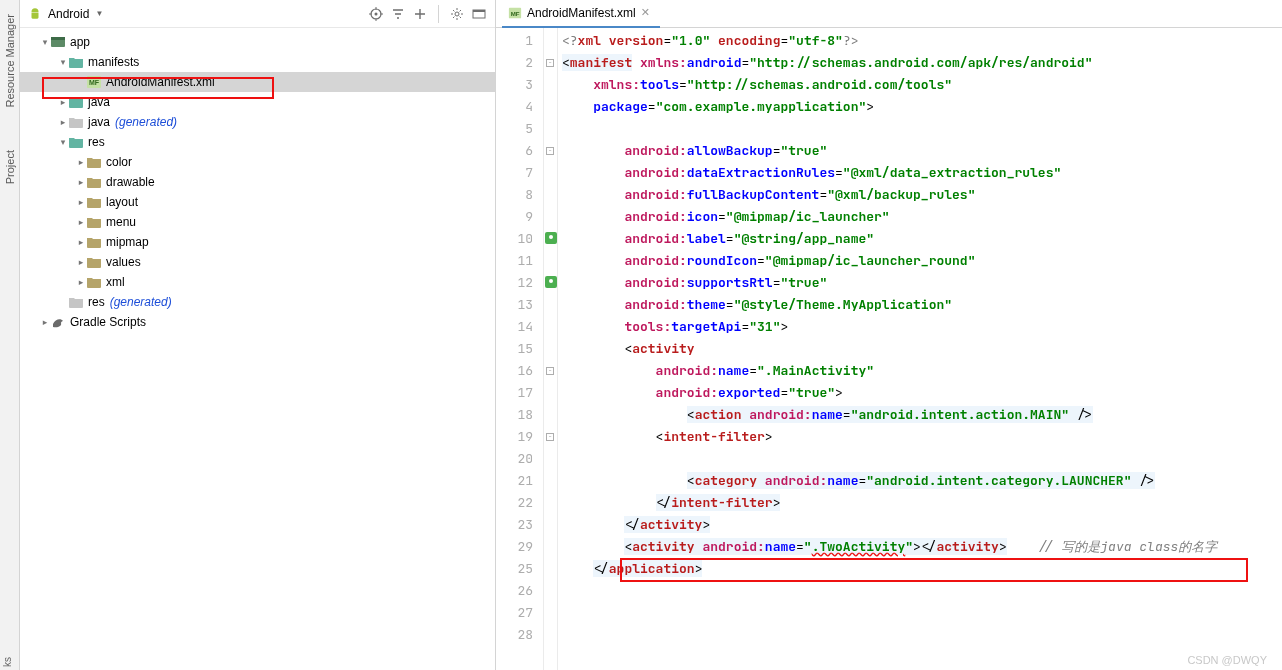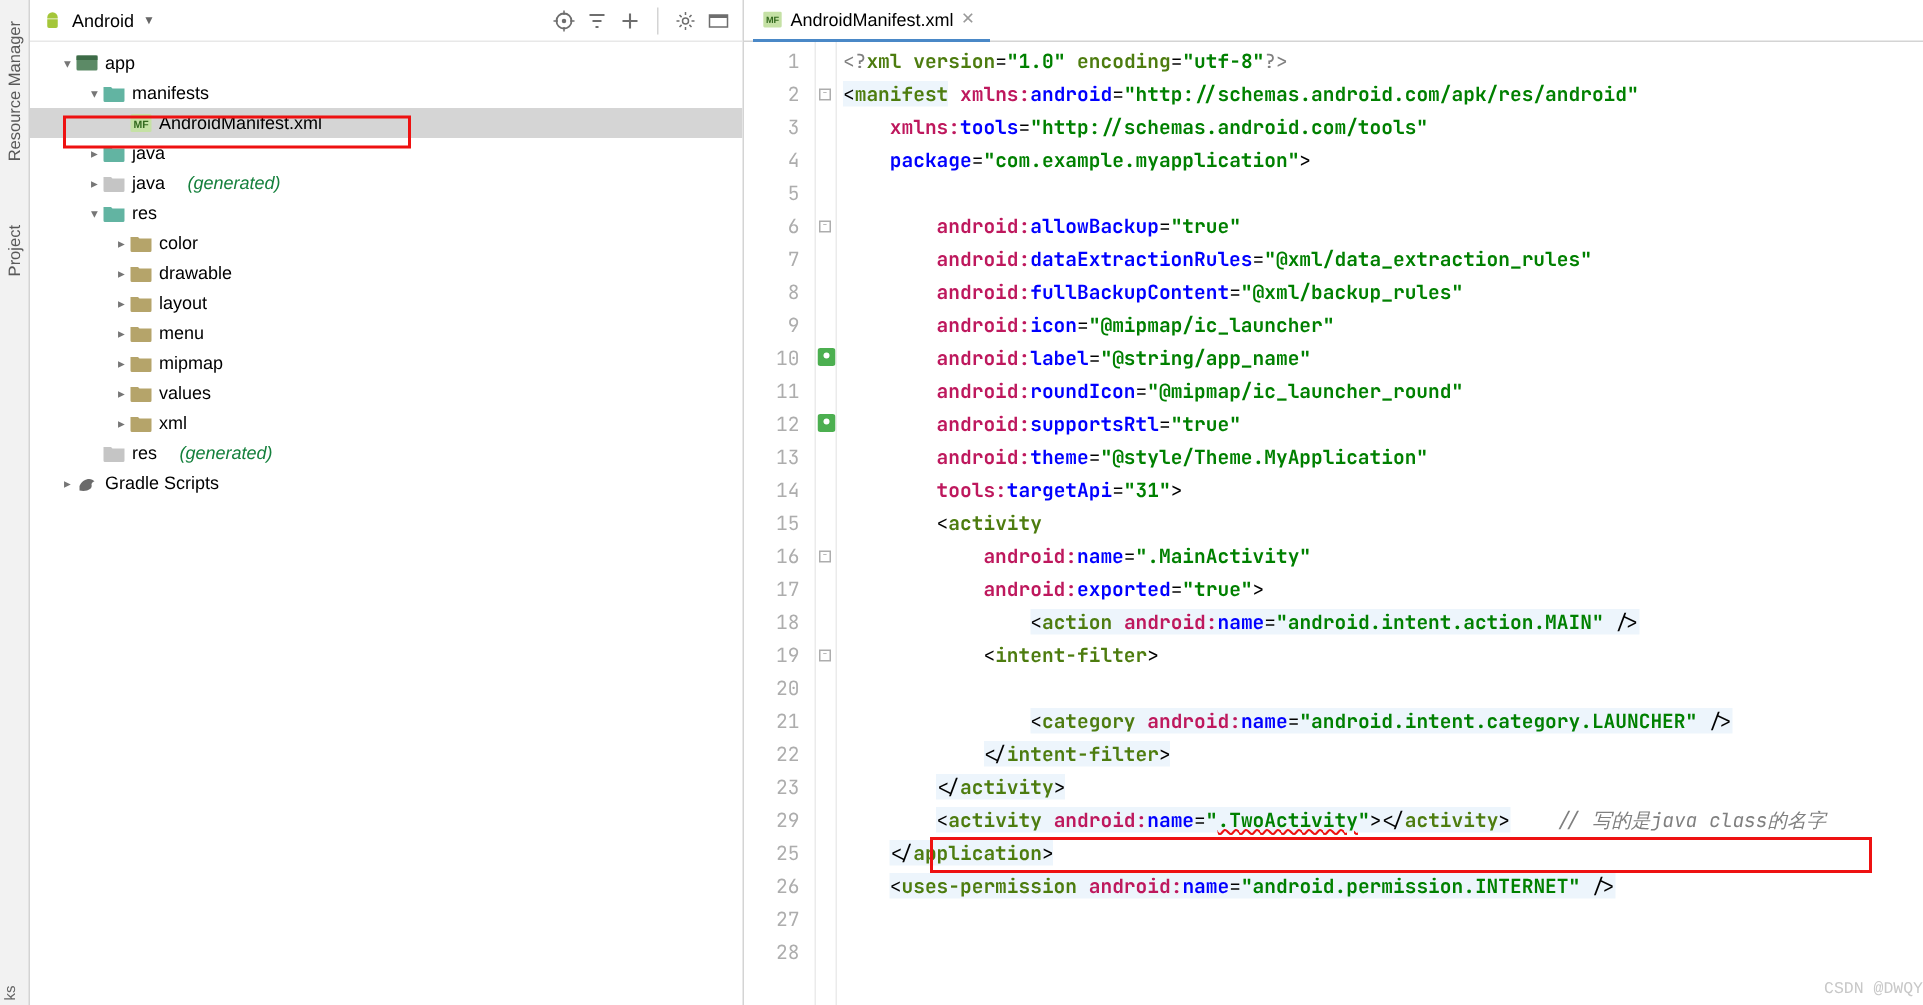--- a/index.html
+++ b/index.html
@@ -18,55 +18,55 @@
 .toolbar-icon { width: 16px; height: 16px; color: #6e6e6e; cursor: pointer; }
 .toolbar-sep { width: 1px; height: 18px; background: #d4d4d4; margin: 0 4px; }
 
 .tree { flex: 1; overflow: auto; padding-top: 4px; }
 .tree-row { display: flex; align-items: center; height: 20px; padding-left: 8px; cursor: pointer; white-space: nowrap; }
 .tree-row.selected { background: #d5d5d5; }
 .tree-arrow { width: 10px; font-size: 9px; color: #767676; text-align: center; }
 .tree-arrow.blank { visibility: hidden; }
 .tree-icon { width: 16px; height: 16px; margin-right: 4px; flex-shrink: 0; }
 .tree-label { color: #000; }
-.tree-label.gen { color: #15803d; font-style: italic; margin-left: 15px; }
+.tree-label.gen { color: #1d4ed8; font-style: italic; margin-left: 5px; }
 .indent { display: inline-block; }
 
 .editor-panel { flex: 1; display: flex; flex-direction: column; }
 .tabs { height: 28px; display: flex; align-items: center; border-bottom: 1px solid #d4d4d4; padding-left: 6px; }
 .tab { display: flex; align-items: center; gap: 5px; padding: 4px 10px 4px 6px; border-bottom: 2px solid #4a88c7; height: 28px; }
 .tab-icon { width: 14px; height: 14px; }
 .tab-label { font-size: 12px; }
 .tab-close { color: #999; font-size: 11px; cursor: pointer; }
 
 .editor-body { flex: 1; display: flex; overflow: hidden; font-family: "JetBrains Mono", Consolas, monospace; font-size: 13px; }
 .gutter { width: 48px; background: #fff; border-right: 1px solid #ebebeb; text-align: right; color: #adadad; padding-top: 2px; }
 .gutter-line { height: 22px; line-height: 22px; padding-right: 10px; position: relative; }
 .gutter-mark { position: absolute; right: -14px; top: 4px; width: 12px; height: 12px; }
 .fold-col { width: 14px; border-right: 1px solid #ebebeb; padding-top: 2px; }
 .fold-cell { height: 22px; position: relative; }
 .fold-mark { position: absolute; top: 7px; left: 2px; width: 8px; height: 8px; border: 1px solid #adadad; font-size: 7px; line-height: 6px; text-align: center; color: #adadad; background: #fff; }
 .code { flex: 1; padding-top: 2px; overflow: auto; position: relative; }
 .code-line { height: 22px; line-height: 22px; white-space: pre; padding-left: 4px; }
 .hl-bg { background: #edf5fc; }
 
-.c-tag { color: #4d7c0f; font-weight: bold; }
+.c-tag { color: #b91c1c; font-weight: bold; }
 .c-attr { color: #0000ff; font-weight: bold; }
 .c-ns { color: #be185d; font-weight: bold; }
 .c-str { color: #008000; font-weight: bold; }
 .c-punc { color: #000; }
 .c-info { color: #808080; }
 .c-cmt { color: #808080; font-style: italic; }
 .c-err { text-decoration: underline wavy #e11; }
 
 .red-box { position: absolute; border: 2px solid #e11; pointer-events: none; }
 .red-box.tree-box { left: 22px; top: 77px; width: 232px; height: 22px; }
 .red-box.code-box { left: 62px; top: 530px; width: 628px; height: 24px; }
 
-.watermark { position: absolute; right: 0; bottom: 4px; font-size: 11px; color: #c8c8c8; font-family: Liberation Mono, monospace; }
+.watermark { position: absolute; right: 15px; bottom: 4px; font-size: 11px; color: #c8c8c8; }
 .bottom-tab { position: absolute; left: 0; bottom: 0; writing-mode: vertical-rl; transform: rotate(180deg); font-size: 10px; color: #666; padding: 3px 2px; background: #f2f2f2;}
 </style>
 </head>
 <body>
 
 <div class="container">
 
   <div class="left-rail">
     <div class="rail-item">Resource Manager</div>
     <div class="rail-item">Project</div>
@@ -338,21 +338,20 @@
           <div class="code-line">            <span class="c-ns">android:</span><span class="c-attr">name</span><span class="c-punc">=</span><span class="c-str">".MainActivity"</span></div>
           <div class="code-line">            <span class="c-ns">android:</span><span class="c-attr">exported</span><span class="c-punc">=</span><span class="c-str">"true"</span><span class="c-punc">&gt;</span></div>
           <div class="code-line">                <span class="hl-bg"><span class="c-punc">&lt;</span><span class="c-tag">action</span> <span class="c-ns">android:</span><span class="c-attr">name</span><span class="c-punc">=</span><span class="c-str">"android.intent.action.MAIN"</span> <span class="c-punc">/&gt;</span></span></div>
           <div class="code-line">            <span class="c-punc">&lt;</span><span class="c-tag">intent-filter</span><span class="c-punc">&gt;</span></div>
           <div class="code-line"> </div>
           <div class="code-line">                <span class="hl-bg"><span class="c-punc">&lt;</span><span class="c-tag">category</span> <span class="c-ns">android:</span><span class="c-attr">name</span><span class="c-punc">=</span><span class="c-str">"android.intent.category.LAUNCHER"</span> <span class="c-punc">/&gt;</span></span></div>
           <div class="code-line">            <span class="hl-bg"><span class="c-punc">&lt;/</span><span class="c-tag">intent-filter</span><span class="c-punc">&gt;</span></span></div>
           <div class="code-line">        <span class="hl-bg"><span class="c-punc">&lt;/</span><span class="c-tag">activity</span><span class="c-punc">&gt;</span></span></div>
           <div class="code-line">        <span class="hl-bg"><span class="c-punc">&lt;</span><span class="c-tag">activity</span> <span class="c-ns">android:</span><span class="c-attr">name</span><span class="c-punc">=</span><span class="c-str">"<span class="c-err">.TwoActivity</span>"</span><span class="c-punc">&gt;&lt;/</span><span class="c-tag">activity</span><span class="c-punc">&gt;</span></span>    <span class="c-cmt">// 写的是java class的名字</span></div>
           <div class="code-line">    <span class="hl-bg"><span class="c-punc">&lt;/</span><span class="c-tag">application</span><span class="c-punc">&gt;</span></span></div>
-          <div class="code-line">    <span class="hl-bg"><span class="c-punc">&lt;</span><span class="c-tag">uses-permission</span> <span class="c-ns">android:</span><span class="c-attr">name</span><span class="c-punc">=</span><span class="c-str">"android.permission.INTERNET"</span> <span class="c-punc">/&gt;</span></span></div>
         </div>
     </div>
   </div>
 
 </div>
 
 <div class="bottom-tab">ks</div>
 <div class="watermark">CSDN @DWQY</div>
 
 </body></html>

